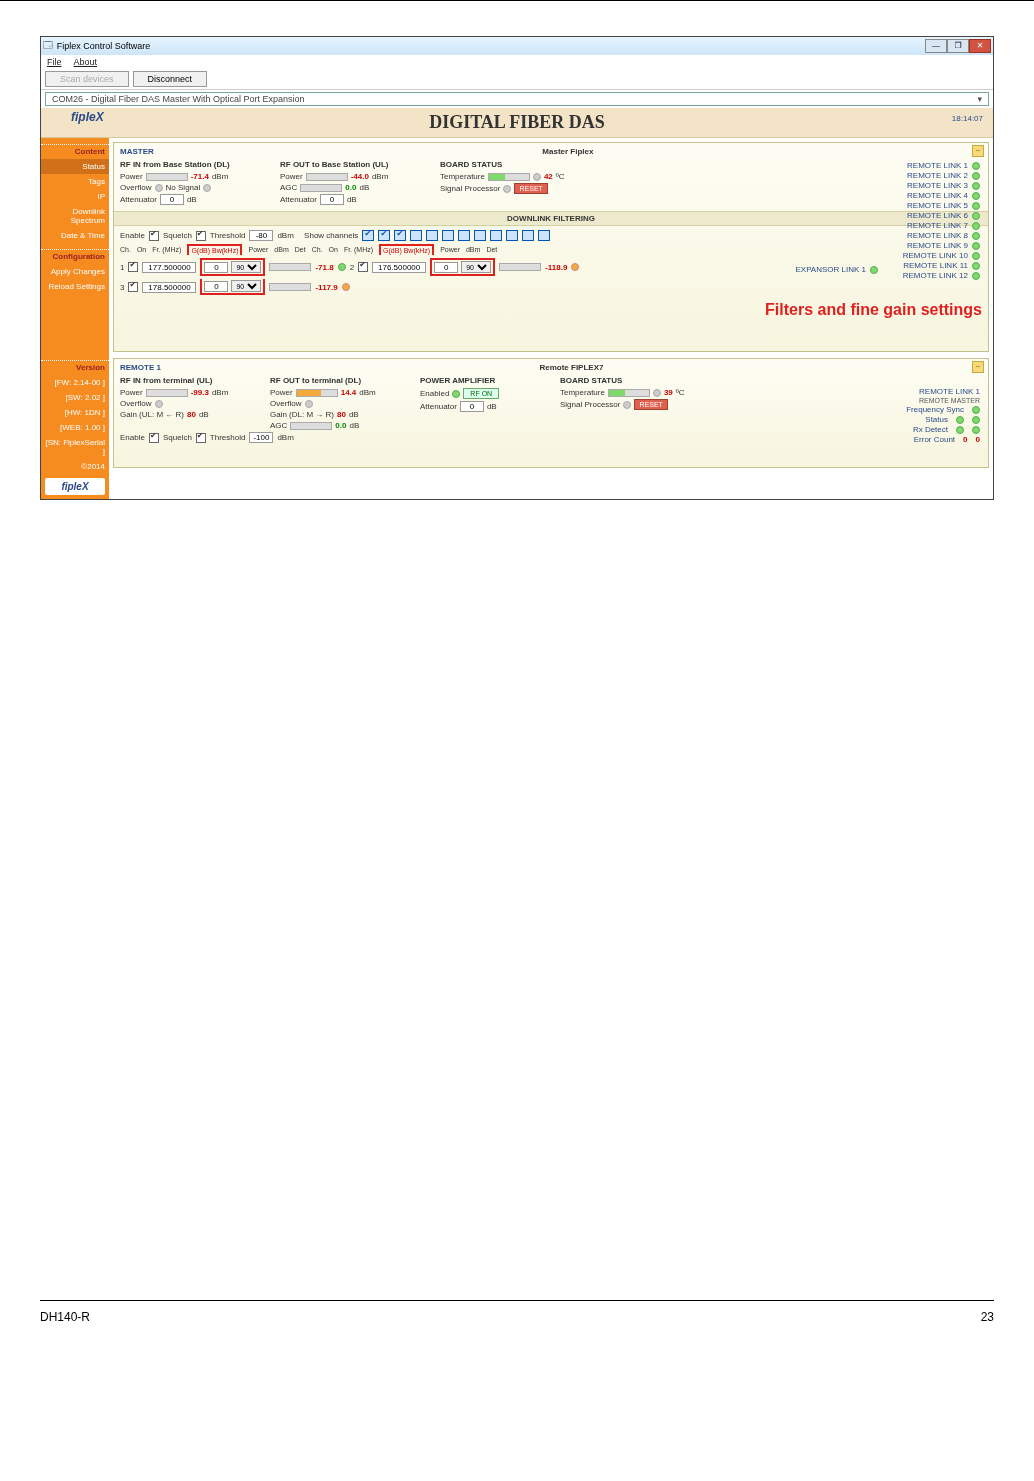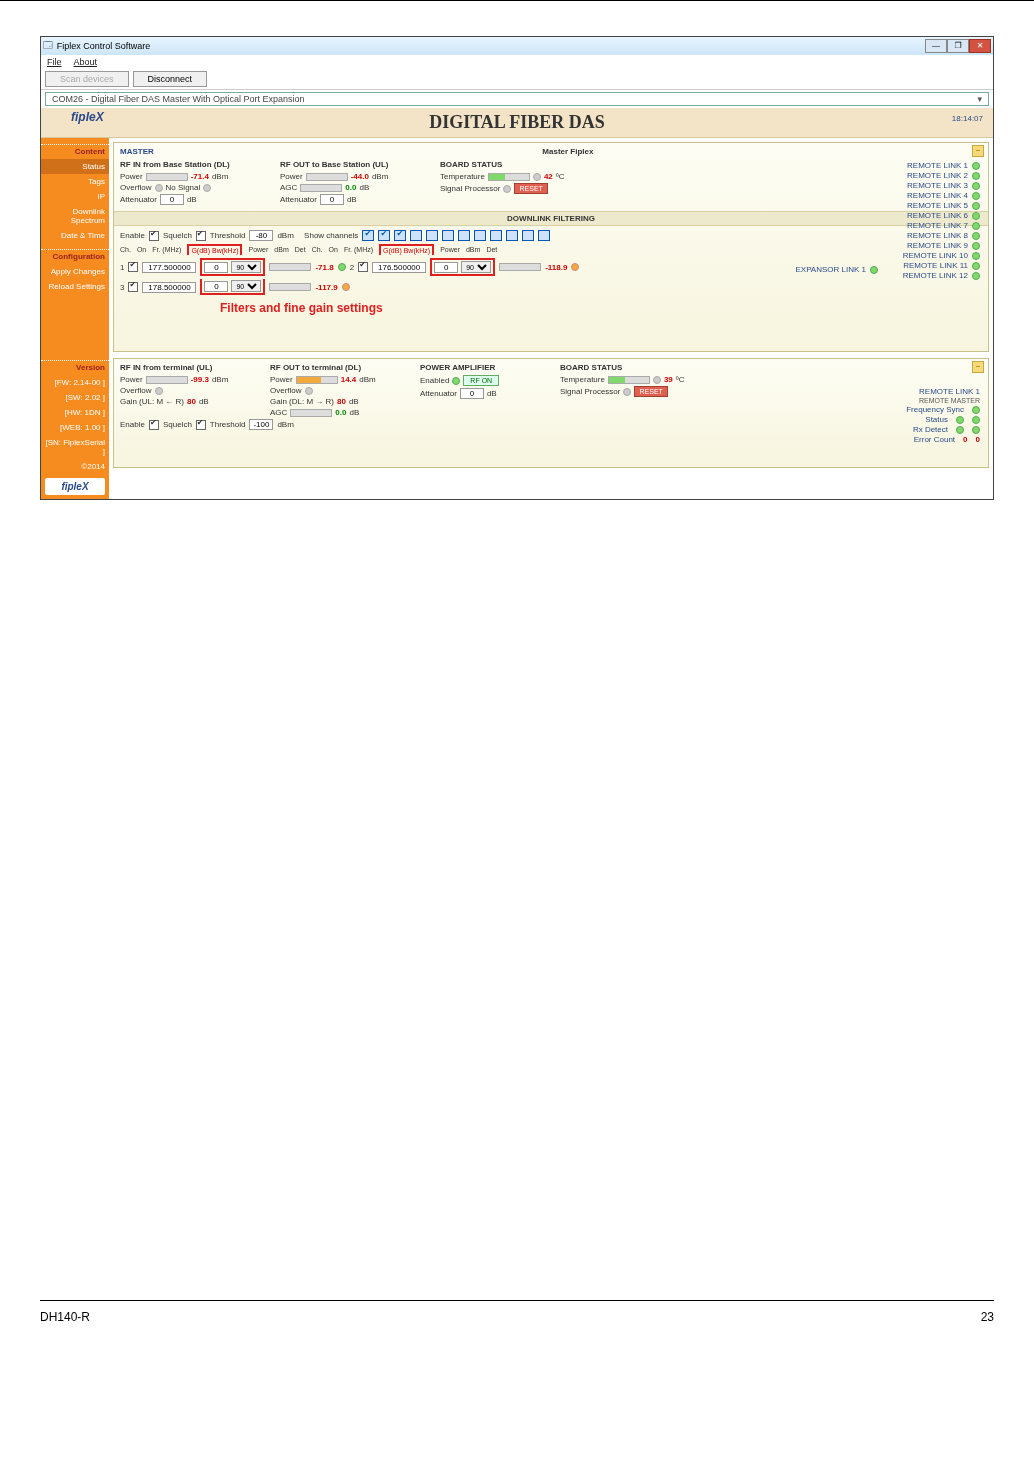--- a/index.html
+++ b/index.html
@@ -47,21 +47,21 @@
   .led { display:inline-block; width:8px; height:8px; border-radius:50%; background:#7fd96b; border:1px solid #5a5; }
   .led.amber { background:#f4a93c; border-color:#c88; }
   .led.grey { background:#ccc; border-color:#aaa; }
   .reset-btn { background:#e06050; color:#fff; font-size:7px; padding:1px 4px; border:1px solid #a04030; }
   .rf-on-btn { background:#dfe; color:#060; font-size:7px; padding:1px 6px; border:1px solid #6a6; }
   .subheader { text-align:center; font-weight:bold; font-size:8px; color:#333; background:#ede9cc; margin:4px -6px 4px -6px; padding:2px 16px; border-top:1px solid #d8d0a0; border-bottom:1px solid #d8d0a0; }
   .filter-row { display:flex; align-items:center; gap:4px; margin-bottom:3px; flex-wrap:nowrap; }
   .chanbox { width:12px; height:11px; border:1px solid #0057b8; background:#cfe3f8; display:inline-block; }
   .chanbox.checked::after { content:"✔"; font-size:8px; color:#0057b8; position:relative; top:-2px; left:1px; }
   .red-box { border:2px solid #e02020; padding:1px 2px; display:inline-flex; gap:3px; align-items:center; }
-  .annot { color:#e02020; font-weight:bold; font-size:12px; text-align:left; margin:6px 0 2px 100px; }
+  .annot { color:#e02020; font-weight:bold; font-size:16px; text-align:right; margin:6px 0 2px 100px; }
   .right-links { display:flex; flex-direction:column; gap:1px; margin-left:auto; position:absolute; right:8px; top:18px; }
   .right-links .lnk { color:#2b4a8b; font-size:8px; display:flex; align-items:center; gap:4px; justify-content:flex-end; }
   .exp-link { position:absolute; right:110px; top:122px; color:#2b4a8b; font-size:8px; display:flex; align-items:center; gap:4px; }
   .remote-right { position:absolute; right:8px; top:28px; font-size:8px; color:#2b4a8b; }
   .remote-right .row { display:flex; gap:8px; justify-content:flex-end; align-items:center; margin-bottom:1px; }
   .footer { position:relative; margin: 800px 40px 20px 40px; display:flex; justify-content:space-between; font-size:12px; font-family: Arial; padding-top:10px; }
   .footer::before { content:""; position:absolute; top:0; left:0; right:0; border-top:1px solid #000; }
   .checkbox { width:10px; height:10px; border:1px solid #666; background:#fff; display:inline-block; }
   .checkbox.checked::after { content:"✔"; font-size:8px; position:relative; top:-3px; left:0; color:#333; }
   select.mini { font-size:7px; height:12px; border:1px solid #999; }
@@ -320,20 +320,24 @@
               </div>
             <div class="lnk">
                 <span>REMOTE LINK 12</span>
                 <span class="led"></span>
               </div>
           </div>
         </div>
 
         <div class="card" style="min-height:110px">
           <div class="collapse-icon">−</div>
+          <div style="display:flex;">
+            <span class="card-title">REMOTE 1</span>
+            <span class="card-center-title" style="flex:1">Remote FIPLEX7</span>
+          </div>
 
           <div class="row-sections">
             <div class="sec" style="width:140px">
               <h4>RF IN from terminal (UL)</h4>
               <div class="kv">
                   <label>Power</label>
                   <span class="bar grey"></span>
                   <span class="num">-99.3</span>
                   <span>dBm</span>
                 </div>

